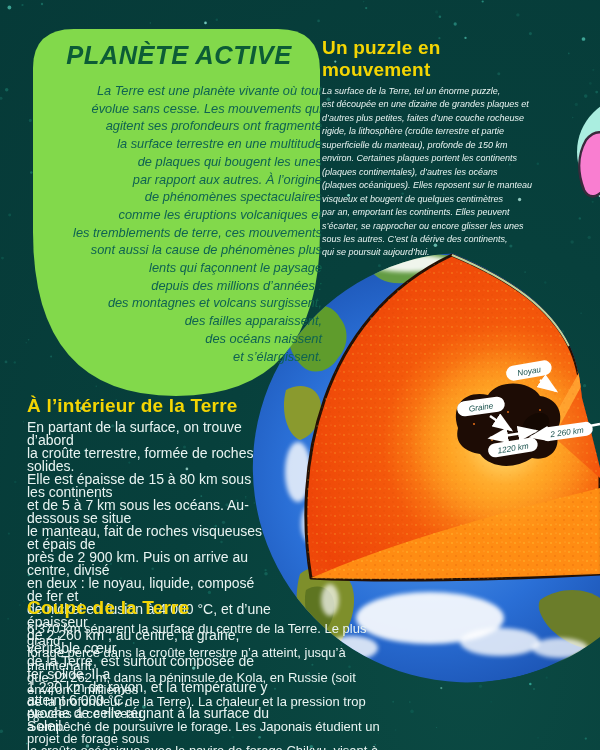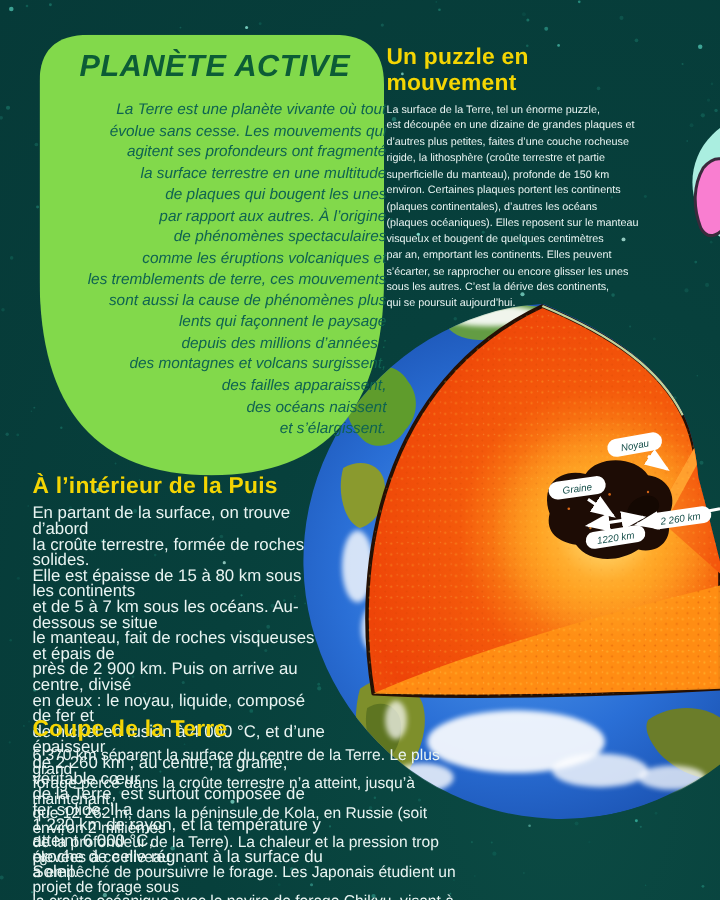--- a/index.html
+++ b/index.html
@@ -15,21 +15,21 @@
     margin:0;font-size:25.5px;font-weight:bold;color:#0c5c36;
     letter-spacing:.5px;line-height:1.1;font-style:italic;
   }
   .intro-text p{
     margin:13px 0 0 0;font-size:12.8px;font-style:italic;color:#0f6351;
     line-height:17.7px;white-space:pre-line;text-align:right;
   }
   .sec h2{margin:0;font-size:19px;font-weight:bold;color:#f4d503;letter-spacing:.2px;}
   .sec p{margin:4px 0 0 0;color:#e9f4f2;white-space:pre-line;}
   .sec-puzzle{left:322px;top:37px;width:228px;}
-  .sec-puzzle p{font-size:9px;line-height:13.45px;}
+  .sec-puzzle p{font-size:9px;line-height:13.45px;font-style:italic;}
   .sec-interieur{left:27px;top:395px;width:244px;}
   .sec-interieur p{font-size:14px;line-height:13px;}
   .sec-coupe{left:27px;top:597px;width:354px;}
   .sec-coupe p{font-size:13px;line-height:12.2px;}
   .ship{}
   .page-num{left:33px;top:712px;font-size:11.5px;color:#dfeeec;}
   .pill-text{font-size:8.2px;font-style:italic;fill:#164f4a;}
 </style>
 </head>
 <body>
@@ -494,21 +494,21 @@
 (plaques continentales), d’autres les océans
 (plaques océaniques). Elles reposent sur le manteau
 visqueux et bougent de quelques centimètres
 par an, emportant les continents. Elles peuvent
 s’écarter, se rapprocher ou encore glisser les unes
 sous les autres. C’est la dérive des continents,
 qui se poursuit aujourd’hui.</p>
   </div>
 
   <div class="txt sec sec-interieur">
-    <h2>À l’intérieur de la Puis</h2>
+    <h2>À l’intérieur de la Terre</h2>
     <p>En partant de la surface, on trouve d’abord
 la croûte terrestre, formée de roches solides.
 Elle est épaisse de 15 à 80 km sous les continents
 et de 5 à 7 km sous les océans. Au-dessous se situe
 le manteau, fait de roches visqueuses et épais de
 près de 2 900 km. Puis on arrive au centre, divisé
 en deux : le noyau, liquide, composé de fer et
 de nickel en fusion à 4 000 °C, et d’une épaisseur
 de 2 260 km ; au centre, la graine, véritable cœur
 de la Terre, est surtout composée de fer solide. Il a

